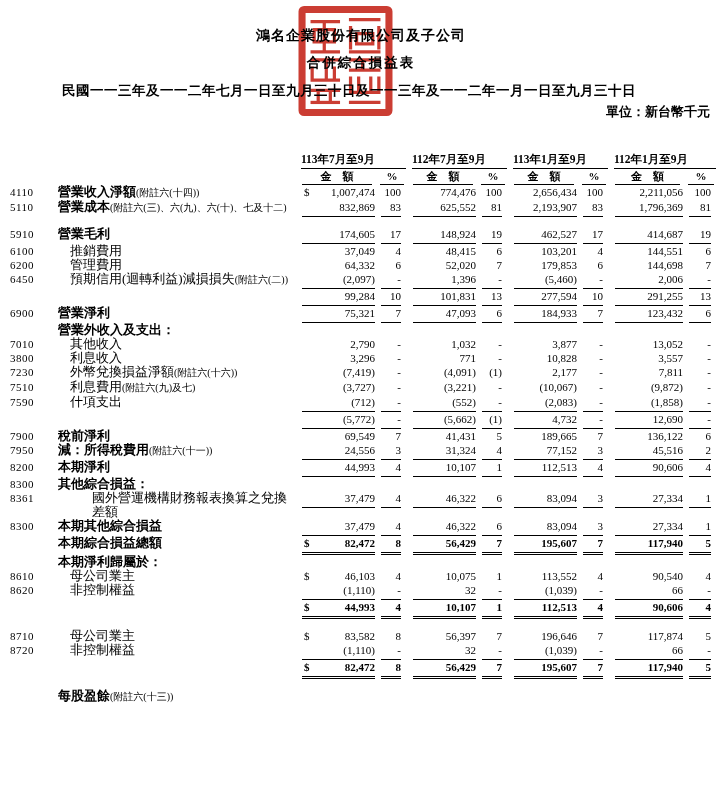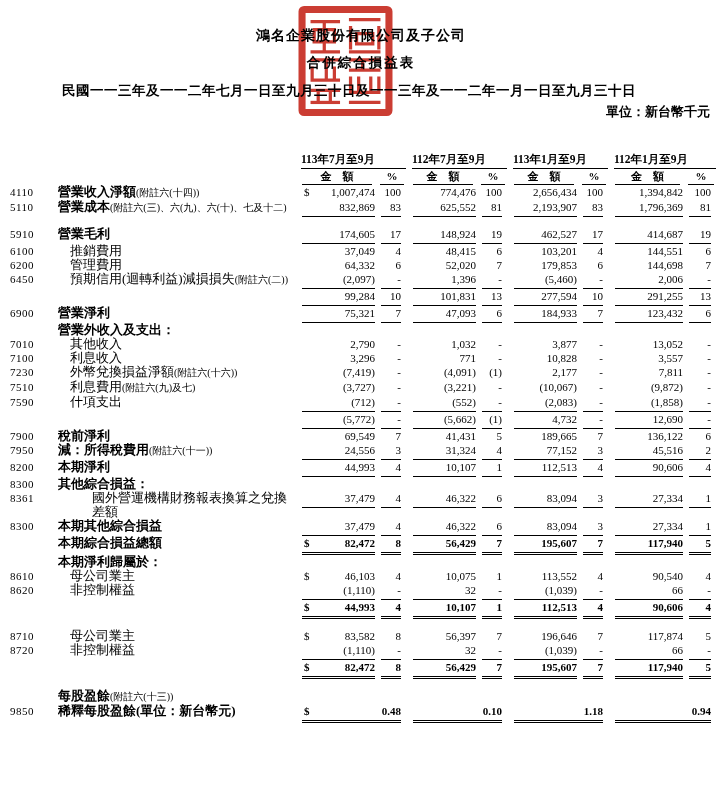--- a/index.html
+++ b/index.html
@@ -152,21 +152,21 @@
               <span class="num">2,656,434</span>
             </span>
           </td>
           <td class="pct">
             <span class="cw">
               <span class="num">100</span>
             </span>
           </td>
           <td class="amt">
             <span class="cw">
-              <span class="num">1,394,842</span>
+              <span class="num">2,211,056</span>
             </span>
           </td>
           <td class="pct">
             <span class="cw">
               <span class="num">100</span>
             </span>
           </td>
         </tr>
         <tr>
           <td class="code">5110</td>
@@ -522,21 +522,21 @@
               <span class="num">13,052</span>
             </span>
           </td>
           <td class="pct">
             <span class="cw">
               <span class="num">-</span>
             </span>
           </td>
         </tr>
         <tr>
-          <td class="code">7100</td>
+          <td class="code">3800</td>
           <td class="lab ind1"><span class="lb">利息收入</span></td>
           <td class="amt">
             <span class="cw">
               <span class="num">3,296</span>
             </span>
           </td>
           <td class="pct">
             <span class="cw">
               <span class="num">-</span>
             </span>
@@ -1294,42 +1294,17 @@
             </span>
           </td>
         </tr>
         <tr class="sp">
           <td colspan="10"></td>
         </tr>
         <tr>
           <td class="code"></td>
           <td class="lab ind0"><span class="lb bold">每股盈餘</span><span class="nt">(附註六(十三))</span></td>
           <td colspan="8"></td>
-        </tr>
-        <tr>
-          <td class="code">9850</td>
-          <td class="lab ind0"><span class="lb bold">稀釋每股盈餘(單位：新台幣元)</span></td>
-          <td colspan="2" class="amt eps">
-            <span class="cw dul bold">
-              <i class="dlr">$</i>
-              <span class="num">0.48</span>
-            </span>
-          </td>
-          <td colspan="2" class="amt eps">
-            <span class="cw dul bold">
-              <span class="num">0.10</span>
-            </span>
-          </td>
-          <td colspan="2" class="amt eps">
-            <span class="cw dul bold">
-              <span class="num">1.18</span>
-            </span>
-          </td>
-          <td colspan="2" class="amt eps">
-            <span class="cw dul bold">
-              <span class="num">0.94</span>
-            </span>
-          </td>
         </tr>
       </tbody>
   </table>
 
 </div>
 
 </body></html>

